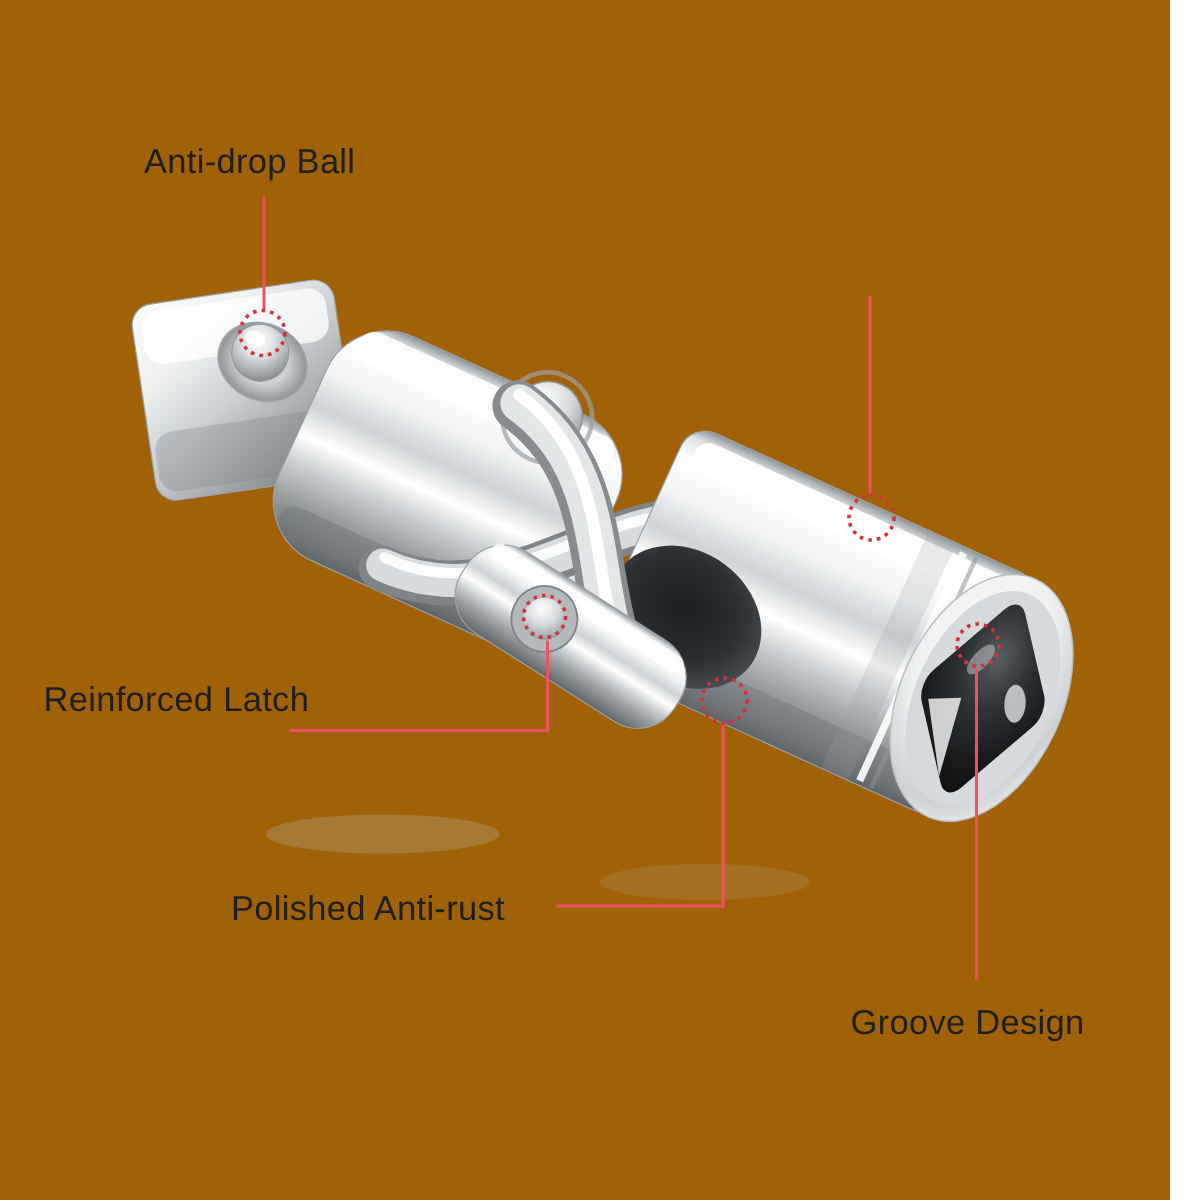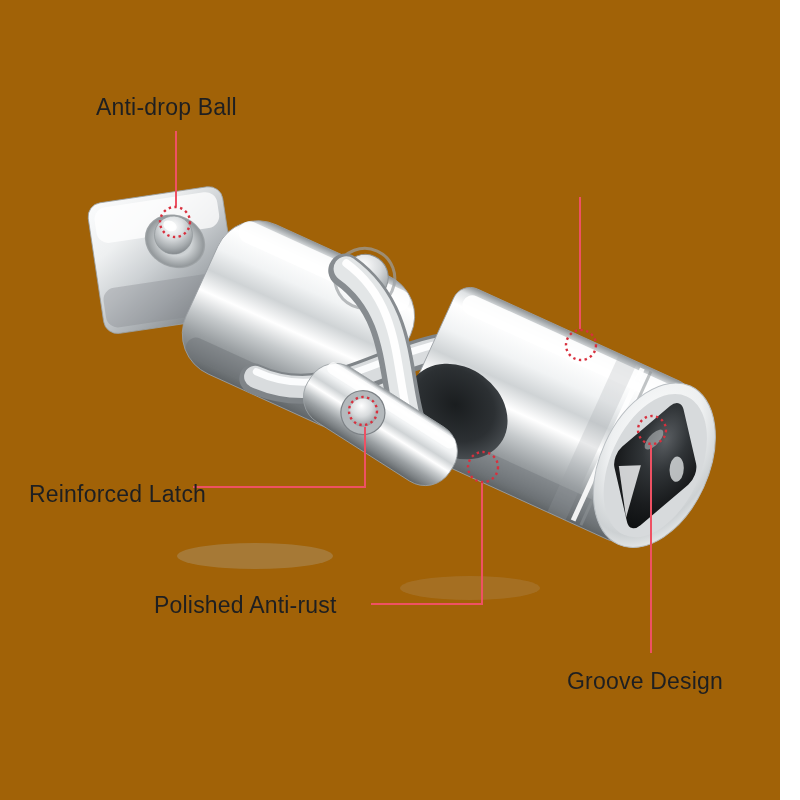--- a/index.html
+++ b/index.html
@@ -16,21 +16,21 @@
   .label {
     position: absolute;
     white-space: nowrap;
     color: #1e1f21;
     font-size: 23px;
     letter-spacing: 0.2px;
     font-weight: 400;
   }
   .label-anti     { left: 96px;  top: 94px;  }
   .label-crv      { left: 522px; top: 164px; }
-  .label-latch    { left: 29px;  top: 453px; margin-top: 28px; }
+  .label-latch    { left: 29px;  top: 453px; }
   .label-polish   { left: 154px; top: 592px; }
   .label-groove   { left: 567px; top: 668px; }
   .engrave {
     font-family: "Liberation Sans", sans-serif;
     font-size: 30px;
     font-weight: bold;
     letter-spacing: 3px;
   }
 </style>
 </head>

